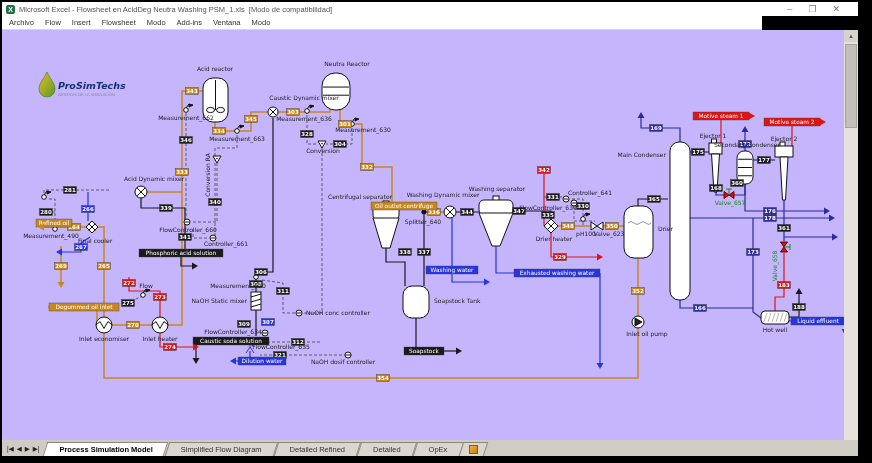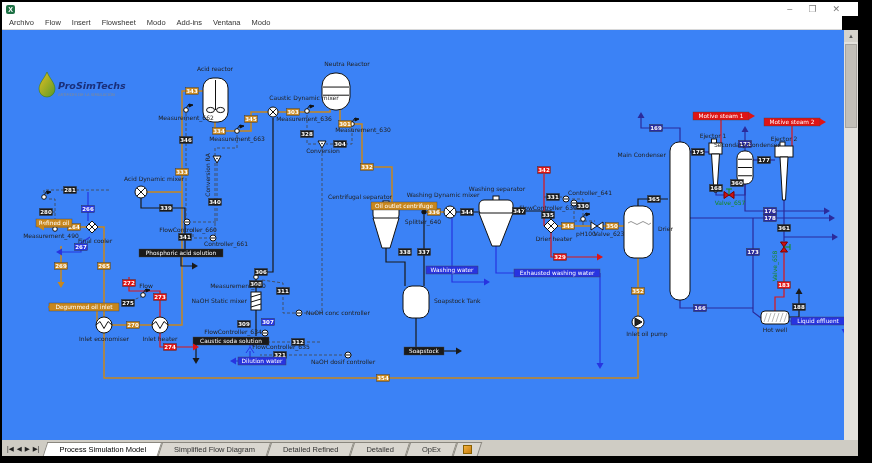--- a/index.html
+++ b/index.html
@@ -6,52 +6,53 @@
   *{box-sizing:border-box;}
   #win{position:relative;width:872px;height:463px;background:#000;overflow:hidden;
        font-family:"Liberation Sans","DejaVu Sans",sans-serif;}
   #titlebar{position:absolute;left:2px;top:2px;width:856px;height:14px;background:#fff;
             display:flex;align-items:center;padding-left:4px;}
   #xl-icon{width:9px;height:9px;background:#1e7145;border-radius:2px;color:#fff;font-size:7px;
            font-weight:bold;line-height:9px;text-align:center;margin-right:4px;}
   #title-text{font-size:7.5px;color:#555;white-space:pre;}
   #win-controls{margin-left:auto;display:flex;gap:16px;padding-right:18px;color:#777;}
   #win-controls span{font-size:9px;line-height:10px;cursor:default;}
-  #menubar{position:absolute;left:2px;top:16px;width:840px;height:14px;background:#fff;
+  #menubar{position:absolute;left:2px;top:16px;width:760px;height:14px;background:#fff;
            border-bottom:1px solid #d8d8d8;display:flex;align-items:center;gap:11px;padding-left:7px;}
   #menubar span{font-size:7.5px;color:#333;}
-  #canvas{position:absolute;left:2px;top:30px;width:842px;height:410px;background:#3b82f6;}
+  #canvas{position:absolute;left:2px;top:30px;width:842px;height:410px;background:#c4b5fd;}
   #sbar{position:absolute;left:844px;top:30px;width:14px;height:426px;background:#e4e2dd;}
   #sbar .arr{position:absolute;left:0;width:14px;height:12px;background:#d6d3cc;color:#555;
              font-size:6px;text-align:center;line-height:12px;}
   #sbar .thumb{position:absolute;left:1px;top:14px;width:12px;height:84px;background:#c2bfb8;border:1px solid #a8a5a0;}
   #tabbar{position:absolute;left:2px;top:440px;width:856px;height:16px;background:#cfccc4;
           display:flex;align-items:flex-end;}
   #tabnav{display:flex;gap:3px;padding:0 6px 3px 5px;}
   #tabnav span{font-size:6.5px;color:#222;cursor:default;}
   .tab{position:relative;height:14px;padding:0 14px;display:flex;align-items:center;
        font-size:7.5px;color:#333;cursor:default;}
   .tab .bg{position:absolute;inset:0;background:#dad7d0;border:1px solid #8a877f;border-bottom:none;
            transform:skewX(-18deg);}
-  .tab.active{font-weight:normal;color:#000;}
+  .tab.active{font-weight:bold;color:#000;}
   .tab.active .bg{background:#fff;}
   .tab b{position:relative;white-space:nowrap;font-weight:inherit;}
   .tab.mini{padding:0 8px;}
   .tab.mini i{position:relative;width:9px;height:9px;background:linear-gradient(135deg,#f2b13c,#c87d10);
               border:1px solid #8a6000;display:block;}
   #bottomstrip{position:absolute;left:0;top:456px;width:872px;height:7px;background:#000;}
   svg text{font-family:"DejaVu Sans","Liberation Sans",sans-serif;}
 </style>
 </head>
 <body>
 
 <div id="win">
 
   <div id="titlebar">
     <span id="xl-icon">X</span>
+    <span id="title-text">Microsoft Excel - Flowsheet en AcidDeg Neutra Washing PSM_1.xls  [Modo de compatibilidad]</span>
     <span id="win-controls">
         <span>–</span>
         <span>❐</span>
         <span>✕</span>
       </span>
   </div>
 
   <div id="menubar">
       <span>Archivo</span>
       <span>Flow</span>

